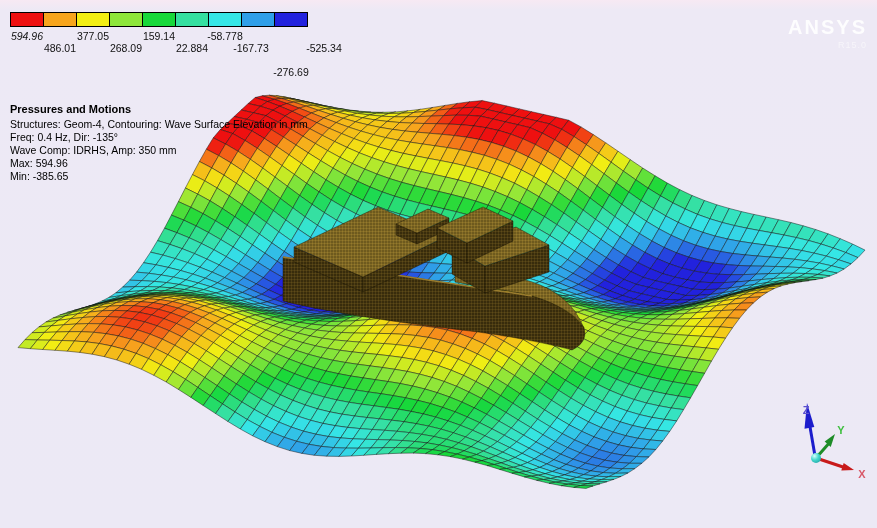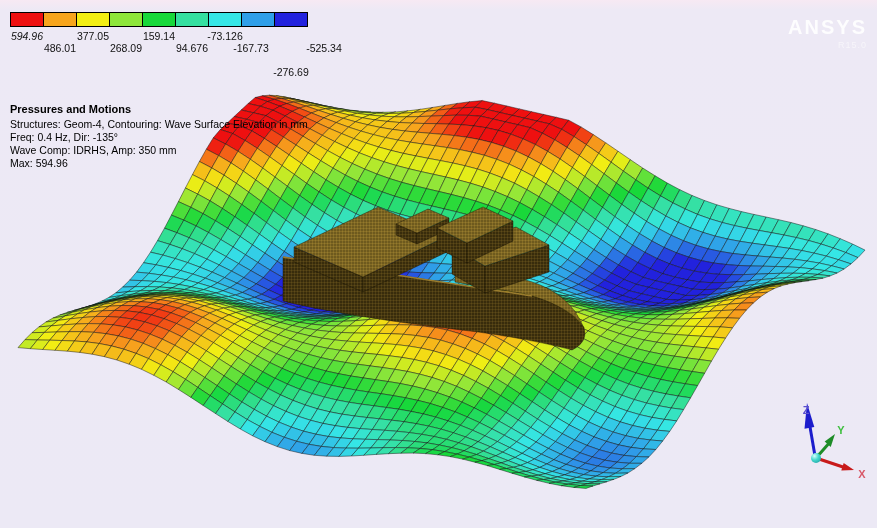--- a/index.html
+++ b/index.html
@@ -1930,34 +1930,35 @@
         <div class="legend-cell" style="background: rgb(53, 230, 230);"></div>
         <div class="legend-cell" style="background: rgb(47, 159, 232);"></div>
         <div class="legend-cell" style="background: rgb(34, 34, 221);"></div>
       </div>
     <div class="legend-values" id="legend-values">
         <span class="legend-value" style="left: -6px; top: 18px; font-style: italic;">594.96</span>
         <span class="legend-value" style="left: 27px; top: 30px;">486.01</span>
         <span class="legend-value" style="left: 60px; top: 18px;">377.05</span>
         <span class="legend-value" style="left: 93px; top: 30px;">268.09</span>
         <span class="legend-value" style="left: 126px; top: 18px;">159.14</span>
-        <span class="legend-value" style="left: 159px; top: 30px;">94.676</span>
-        <span class="legend-value" style="left: 192px; top: 18px;">-73.126</span>
+        <span class="legend-value" style="left: 159px; top: 30px;">22.884</span>
+        <span class="legend-value" style="left: 192px; top: 18px;">-58.778</span>
         <span class="legend-value" style="left: 218px; top: 30px;">-167.73</span>
         <span class="legend-value" style="left: 258px; top: 18px; margin-top: 36px;">-276.69</span>
         <span class="legend-value" style="left: 291px; top: 30px;">-525.34</span>
       </div>
   </div>
 
   <div class="info">
     <div class="info-title">Pressures and Motions</div>
     <div>Structures: Geom-4, Contouring: Wave Surface Elevation in mm</div>
     <div>Freq: 0.4 Hz, Dir: -135°</div>
     <div>Wave Comp: IDRHS, Amp: 350 mm</div>
     <div>Max: 594.96</div>
+    <div>Min: -385.65</div>
   </div>
 
   <div class="watermark">
     <span class="watermark-brand">ANSYS</span>
     <span class="watermark-version">R15.0</span>
   </div>
 
 </div>
 
 </body></html>

